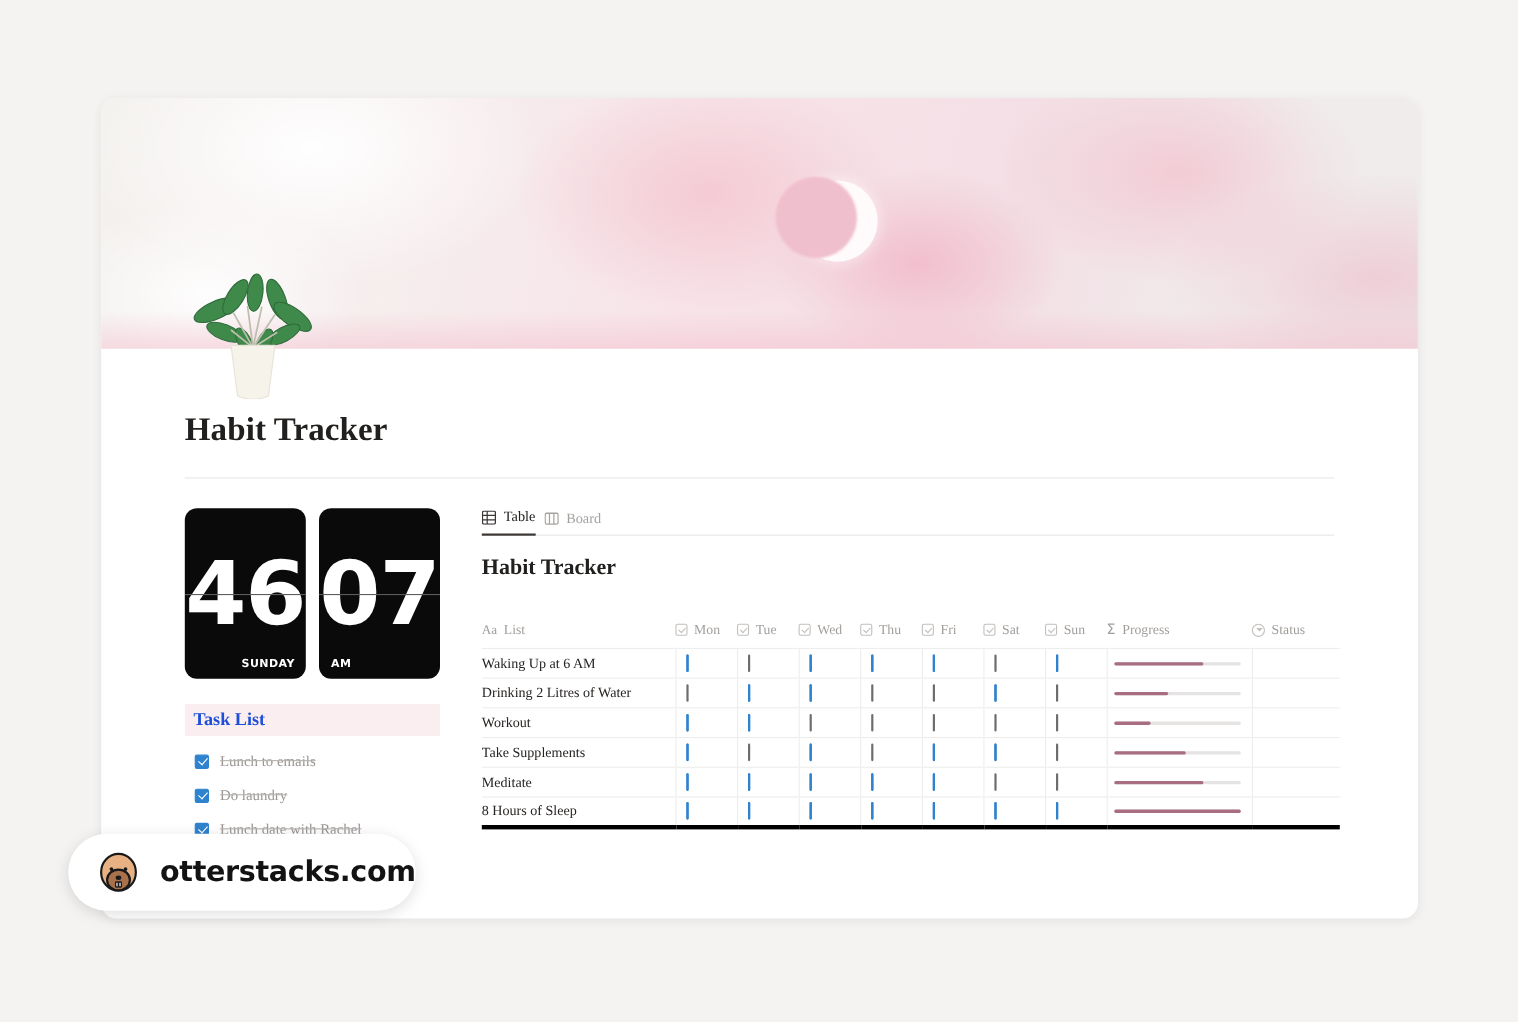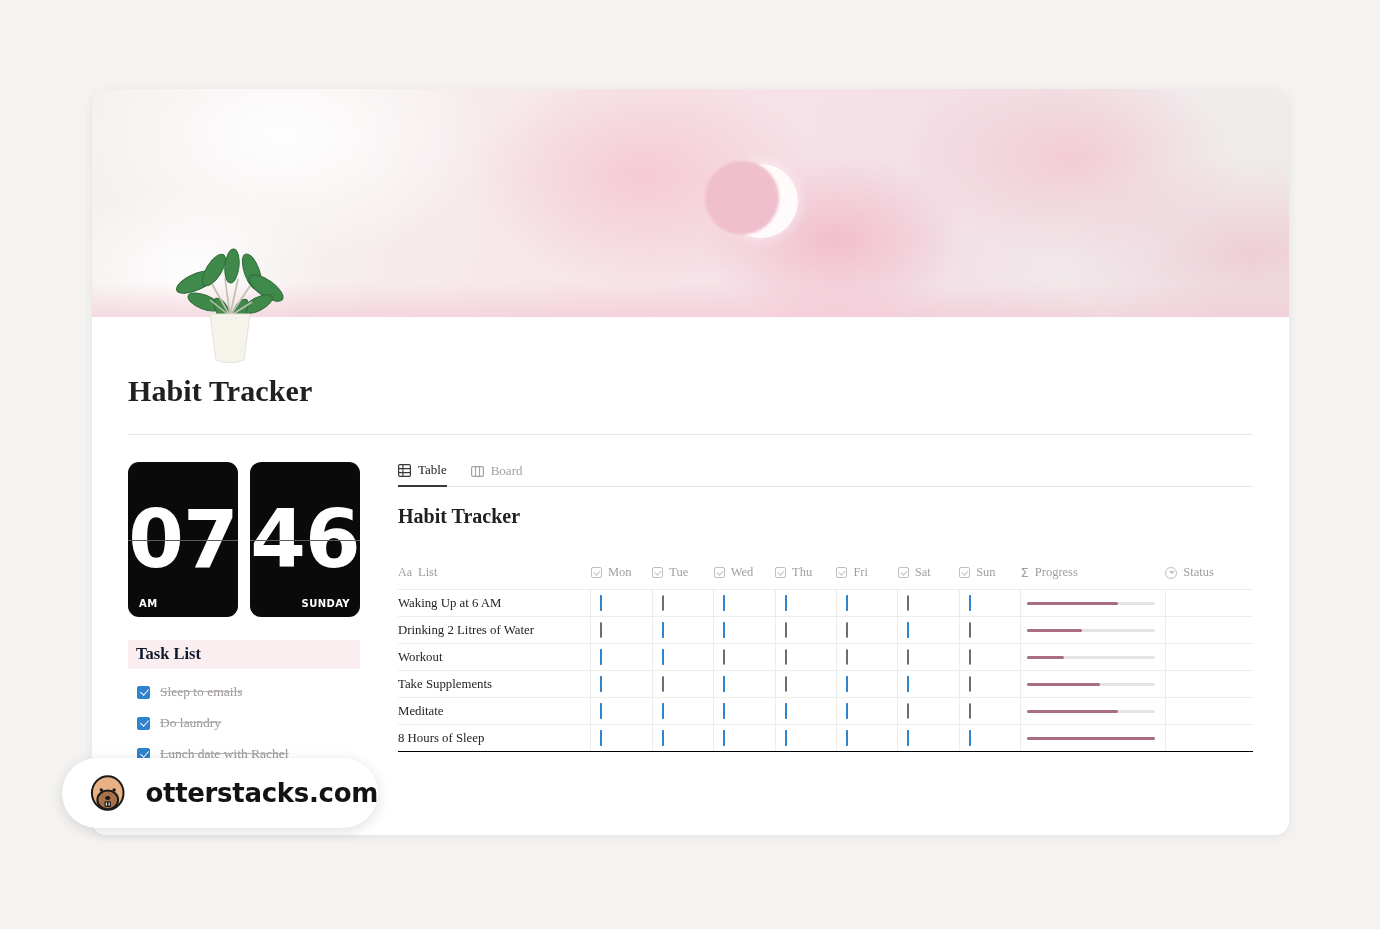--- a/index.html
+++ b/index.html
@@ -51,21 +51,21 @@
   #moon::after {
     content:"";
     position:absolute; left:-17px; top:-9px;
     width: 74px; height: 74px; border-radius:50%;
     background: #f0bfcd;
     filter: blur(1.2px);
   }
   
   #plant { position:absolute; left: 78px; bottom: -46px; width: 120px; height: 115px; z-index:3;}
   
-  #doc-body { padding: 0 36px; position: relative; }
+  #doc-body { padding: 0 76px; position: relative; }
 
   #page-title {
     font-size: 30px; font-weight: 700; color: #22201e;
     letter-spacing: .1px;
     padding-top: 57px;
   }
   #title-rule { margin-top: 26px; border-bottom: 1px solid #e9e7e5; }
 
   #reminder-callout {
     margin-top: 17px; height: 40px;
@@ -104,21 +104,21 @@
     position:absolute; bottom:8px;
     font-family:"DejaVu Sans", sans-serif;
     font-weight:700; font-size:10px; color:#fff; letter-spacing:.4px;
   }
   #ampm { left:11px; }
   #dayname { right:10px; }
 
   
   #tasklist-title {
     margin-top: 23px; background:#fbeef0;
-    font-size:16.5px; font-weight:700; color:#0f172a;
+    font-size:16.5px; font-weight:700; color:#1d4ed8;
     padding:4px 6px 5px 8px;
   }
   .todo { display:flex; align-items:center; gap:10px; margin-top:15px; padding-left:9px; }
   .todo-label { font-size:13.5px; color:#2b2826; }
   .todo.done .todo-label { color:#9a9694; text-decoration: line-through; text-decoration-color:#b6b2b0;}
 
   .cb {
     width:13px; height:13px; flex:0 0 auto;
     border:1.4px solid #6f6d6b; border-radius:2px; background:#fff;
     position:relative;
@@ -126,42 +126,42 @@
   .cb.on { background:#2f82cd; border-color:#2f82cd; }
   .cb.on::after {
     content:""; position:absolute; left:3.6px; top:.8px;
     width:3.6px; height:7.2px;
     border:solid #fff; border-width:0 1.9px 1.9px 0;
     transform: rotate(42deg);
   }
 
   
   #view-tabs {
-    display:flex; align-items:center; gap:24px;
+    display:flex; align-items:center; gap:8px;
     border-bottom:1px solid #e9e7e5; padding-bottom:7px;
   }
   .vtab { display:flex; align-items:center; gap:7px; font-size:13px; position:relative; padding-bottom:7px; margin-bottom:-8px;}
   .vtab.active { color:#24211f; border-bottom:2px solid #3a3735; }
   .vtab.idle { color:#a5a19e; }
 
   #db-title { font-size:20px; font-weight:700; color:#22201e; margin:18px 0 9px; }
 
   table { border-collapse: collapse; width:100%; table-layout:fixed; }
   thead th {
     font-weight:400; font-size:12.5px; color:#a29e9b;
     text-align:left; padding:0 0 9px 0; vertical-align:middle;
   }
   .th-inner { display:flex; align-items:center; gap:6px;margin-top:28px; }
   tbody td {
     border-top:1px solid #ededeb;
     border-right:1px solid #ededeb;
     height:27px; vertical-align:middle;
     font-size:12.8px; color:#262321;
   }
-  tbody tr:last-child td { border-bottom:1px solid #000000; }
+  tbody tr:last-child td { border-bottom:4px solid #000000; }
   td.task-cell { padding-right:8px; border-left:none; }
   td.day-cell { text-align:left; padding-left:9px; }
   td.prog-cell { padding:0 10px 0 6px; }
   td.status-cell { border-right:none; }
   col.c-task{width:176px} col.c-day{width:56px}
   col.c-prog{width:132px} col.c-status{width:80px}
 
   .cb-lg { width:14px; height:14px; border-width:1.5px; border-radius:2.5px; }
   .cb-lg.on::after { left:4px; top:1px; width:3.8px; height:7.6px; border-width:0 2px 2px 0; }
 
@@ -238,34 +238,34 @@
     <h1 id="page-title">Habit Tracker</h1>
     <div id="title-rule"></div>
 
 
     <div id="columns">
 
       <div id="left-col">
 
         <div id="clock">
           <div class="flip">
+            <span class="flip-num">46</span>
+            <span class="flip-label" id="dayname">SUNDAY</span>
+          </div>
+          <div class="flip">
             <span class="flip-num">07</span>
             <span class="flip-label" id="ampm">AM</span>
-          </div>
-          <div class="flip">
-            <span class="flip-num">46</span>
-            <span class="flip-label" id="dayname">SUNDAY</span>
           </div>
         </div>
 
         <div id="tasklist-title">Task List</div>
         <div id="todo-items">
             <div class="todo done">
               <span class="cb on"></span>
-              <span class="todo-label">Sleep to emails</span>
+              <span class="todo-label">Lunch to emails</span>
             </div>
             <div class="todo done">
               <span class="cb on"></span>
               <span class="todo-label">Do laundry</span>
             </div>
             <div class="todo done">
               <span class="cb on"></span>
               <span class="todo-label">Lunch date with Rachel</span>
             </div>
             <div class="todo">

